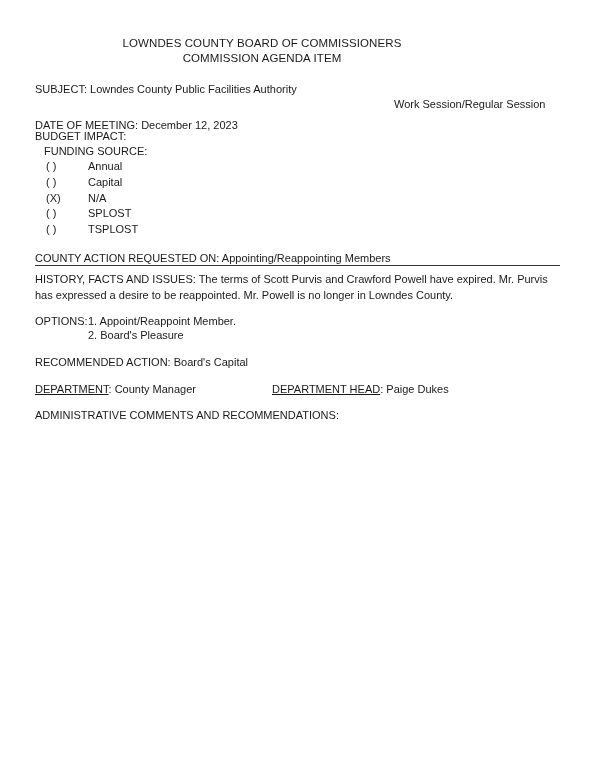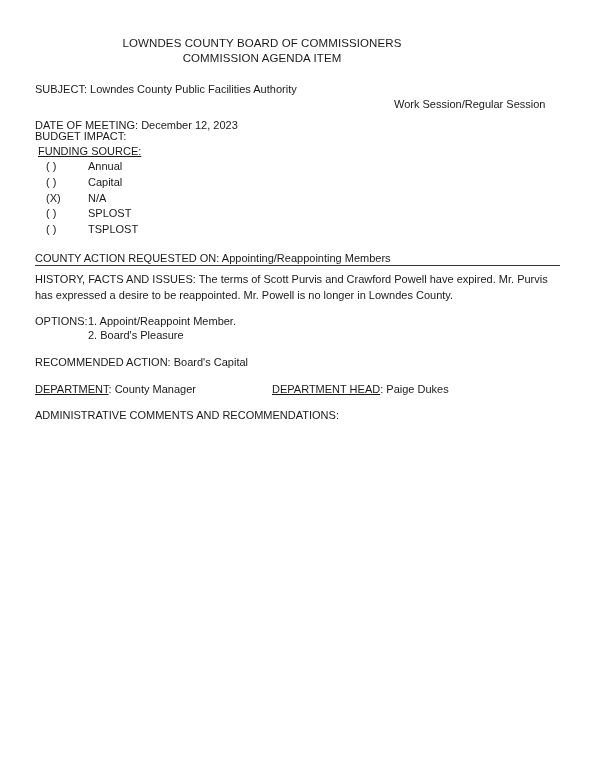--- a/index.html
+++ b/index.html
@@ -54,21 +54,21 @@
     <span>Lowndes County Public Facilities Authority</span>
   </div>
 
   <div class="abs" style="left:35px; top:102px;margin-top:16px;">
     <span>DATE OF MEETING:</span>
     <span>December 12, 2023</span>
   </div>
   <div class="abs" style="left:394px; top:97px;">Work Session/Regular Session</div>
 
   <div class="abs" style="left:35px; top:129px;">BUDGET IMPACT:</div>
-  <div class="abs" style="left:38px; top:144px;text-decoration:underline;">FUNDING SOURCE:</div>
+  <div class="abs" style="left:44px; top:144px;">FUNDING SOURCE:</div>
 
   <div class="fund-row" style="top:160px;">
     <span class="box">( )</span>
     <span class="lbl">Annual</span>
   </div>
   <div class="fund-row" style="top:176px;">
     <span class="box">( )</span>
     <span class="lbl">Capital</span>
   </div>
   <div class="fund-row" style="top:192px;">

